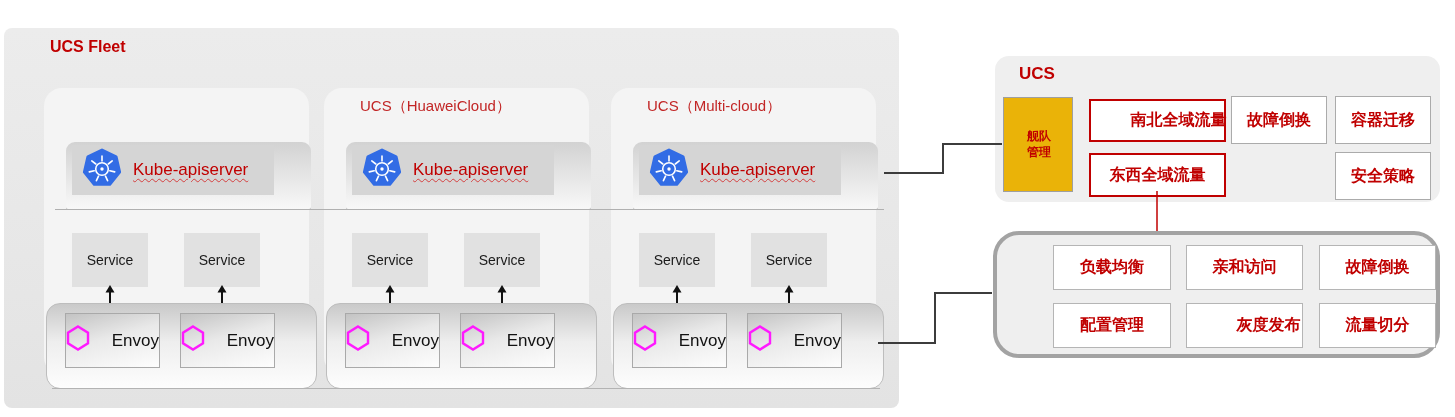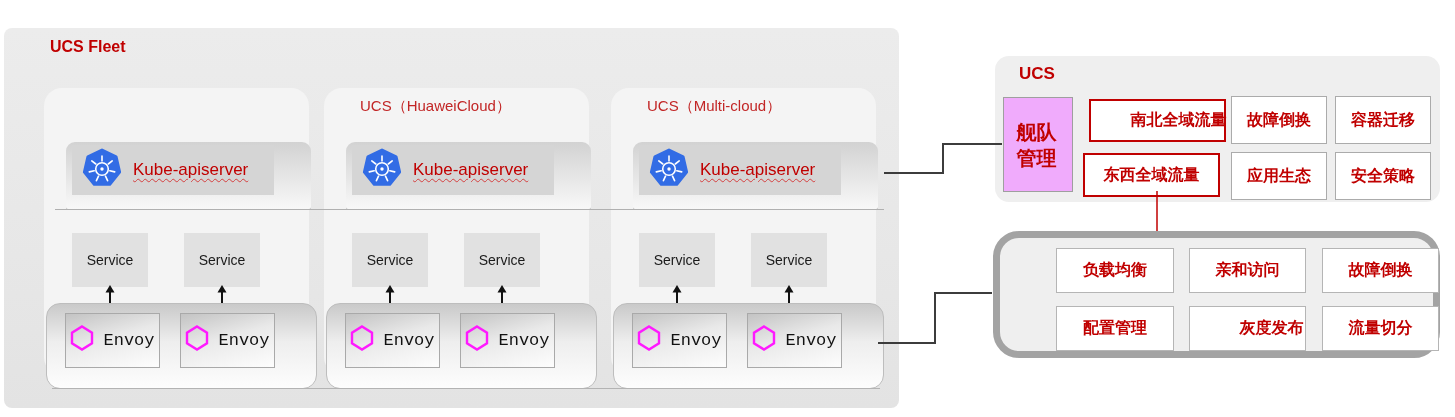--- a/index.html
+++ b/index.html
@@ -30,44 +30,44 @@
 
   .arrow{position:absolute;top:197px;width:16px;height:28px;}
   .a1{left:58px}.a2{left:170px}
 
   .envoy-bar{position:absolute;left:2px;right:-8px;top:215px;height:86px;border-radius:14px;
              background:linear-gradient(180deg,#c9c9c9 0%,#eeeeee 45%,#fdfdfd 100%);
              border:1px solid #bdbdbd;box-sizing:border-box;}
   .envoy{position:absolute;top:9px;width:95px;height:55px;
          background:linear-gradient(165deg,#c3c3c3 0%,#e9e9e9 45%,#fdfdfd 100%);
          border:1px solid #a9a9a9;box-sizing:border-box;
-         display:flex;align-items:center;justify-content:center;gap:9px;font-size:17px;color:#111;font-family:Liberation Mono, monospace;}
+         display:flex;align-items:center;justify-content:space-between;gap:9px;font-size:17px;color:#111;}
   .e1{left:18px}.e2{left:133px}
 
   
   .ucs-panel{position:absolute;left:995px;top:56px;width:445px;height:146px;background:#efefef;border-radius:14px;}
   .ucs-title{position:absolute;left:24px;top:8px;font-size:17px;font-weight:bold;color:#c00000;text-align:right;}
-  .fleet-mgmt{position:absolute;left:8px;top:41px;width:70px;height:95px;background:#f0abfc;
-              border:1px solid #9f9f9f;box-sizing:border-box;color:#c00000;font-weight:bold;font-size:20px;
-              display:flex;align-items:center;justify-content:center;text-align:left;line-height:1.3;}
+  .fleet-mgmt{position:absolute;left:8px;top:41px;width:70px;height:95px;background:#eab308;
+              border:1px solid #9f9f9f;box-sizing:border-box;color:#c00000;font-weight:bold;font-size:12px;
+              display:flex;align-items:center;justify-content:center;text-align:right;line-height:1.3;}
   .fleet-mgmt span{display:inline-block;width:2.15em;}
   .feature{position:absolute;background:#ffffff;border:1px solid #ababab;box-sizing:border-box;
            color:#c00000;font-weight:bold;font-size:16px;white-space:nowrap;
            display:flex;align-items:center;justify-content:center;}
   .feature.hl{border:2px solid #c00000;}
   .f0{left:94px;top:43px;width:137px;height:43px;padding-left:42px;}
   .f1{left:236px;top:40px;width:96px;height:48px;}
   .f2{left:340px;top:40px;width:96px;height:48px;}
-  .f3{left:88px;top:97px;width:137px;height:44px;}
+  .f3{left:94px;top:97px;width:137px;height:44px;}
   .f4{left:236px;top:96px;width:96px;height:48px;}
   .f5{left:340px;top:96px;width:96px;height:48px;}
 
   
   .traffic-panel{position:absolute;left:993px;top:231px;width:447px;height:127px;background:#efefef;
-                 border:7px solid #a3a3a3;border-radius:26px;box-sizing:border-box;}
+                 border:4px solid #a3a3a3;border-radius:26px;box-sizing:border-box;}
   .cap{position:absolute;background:#ffffff;border:1px solid #b5b5b5;box-sizing:border-box;
        color:#c00000;font-weight:bold;font-size:16px;white-space:nowrap;
        display:flex;align-items:center;justify-content:center;}
   .t0{left:56px;top:10px;width:118px;height:45px;}
   .t1{left:189px;top:10px;width:117px;height:45px;}
   .t2{left:322px;top:10px;width:117px;height:45px;}
   .t3{left:56px;top:68px;width:118px;height:45px;}
   .t4{left:189px;top:68px;width:117px;height:45px;padding-left:48px;}
   .t5{left:322px;top:68px;width:117px;height:45px;}
 
@@ -212,21 +212,20 @@
 
   <div class="ucs-panel">
     <div class="ucs-title">UCS</div>
     <div class="fleet-mgmt">
         <span>舰队管理</span>
       </div>
     <div class="feature hl f0">南北全域流量</div>
     <div class="feature f1">故障倒换</div>
     <div class="feature f2">容器迁移</div>
     <div class="feature hl f3">东西全域流量</div>
-    <div class="feature f4">应用生态</div>
     <div class="feature f5">安全策略</div>
   </div>
 
   <div class="traffic-panel">
     <div class="cap t0">负载均衡</div>
     <div class="cap t1">亲和访问</div>
     <div class="cap t2">故障倒换</div>
     <div class="cap t3">配置管理</div>
     <div class="cap t4">灰度发布</div>
     <div class="cap t5">流量切分</div>

